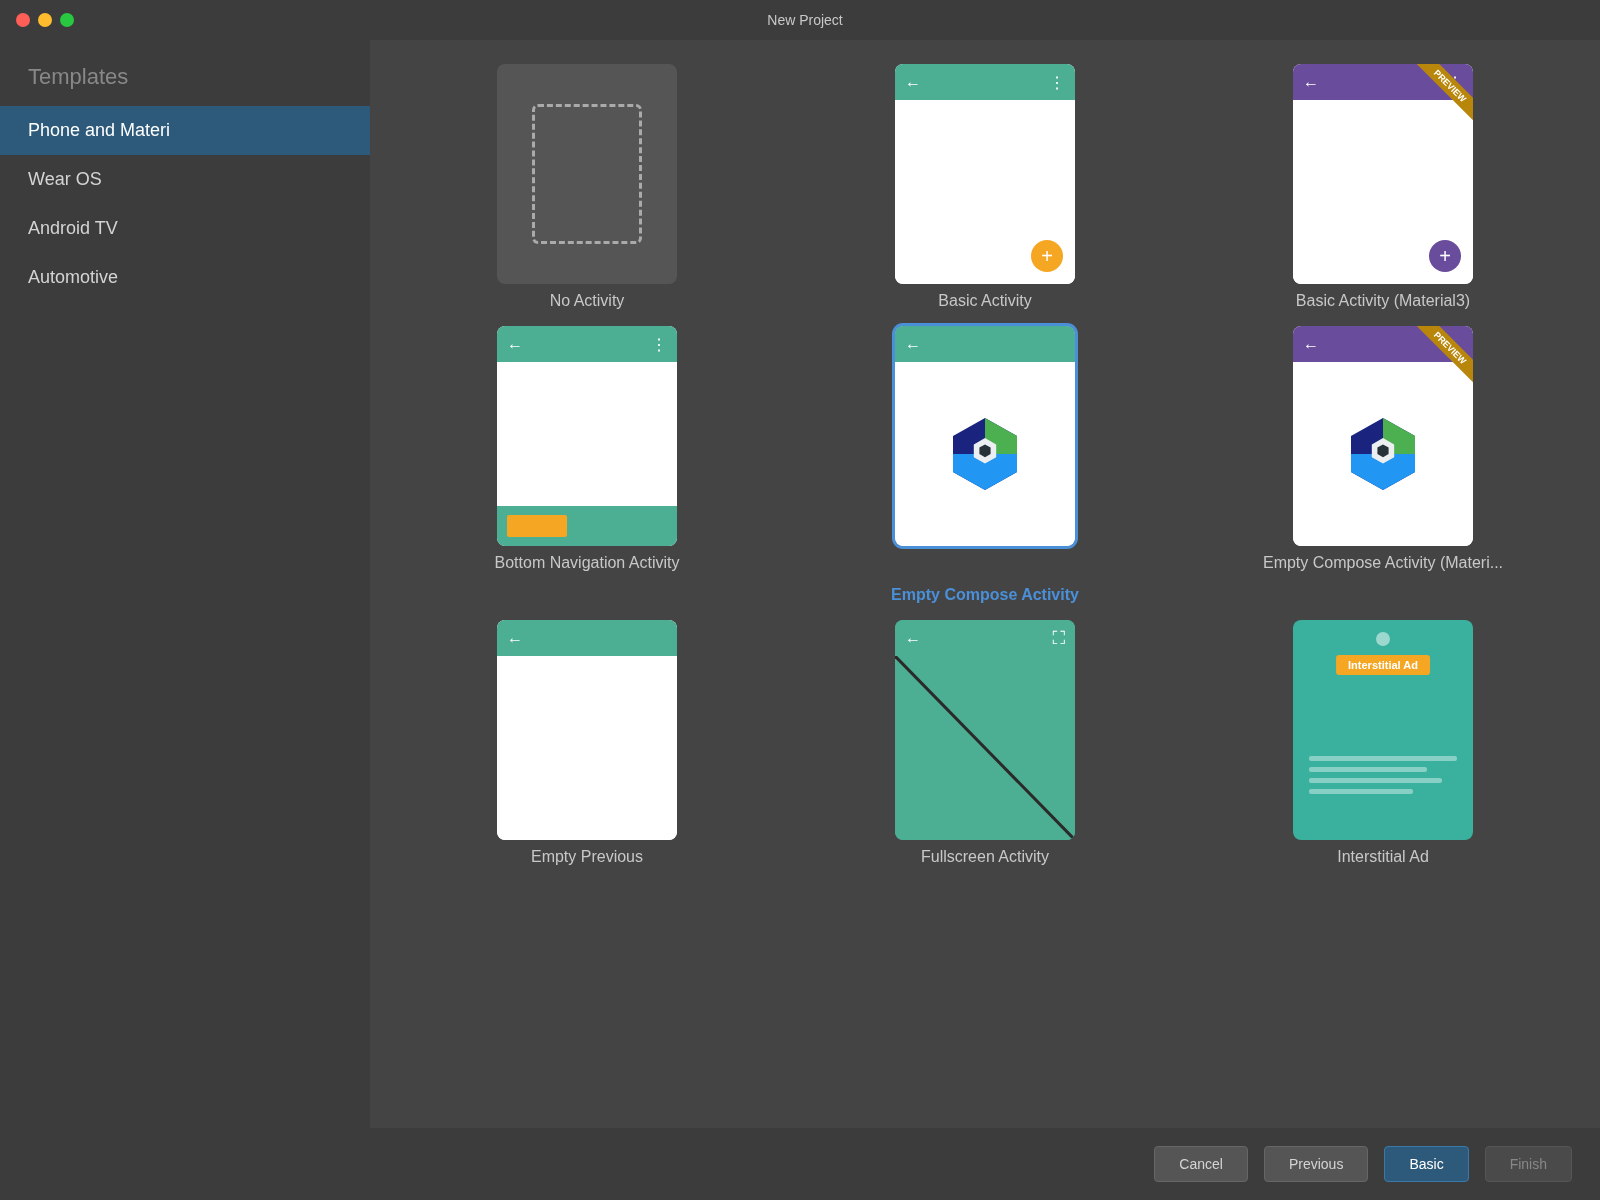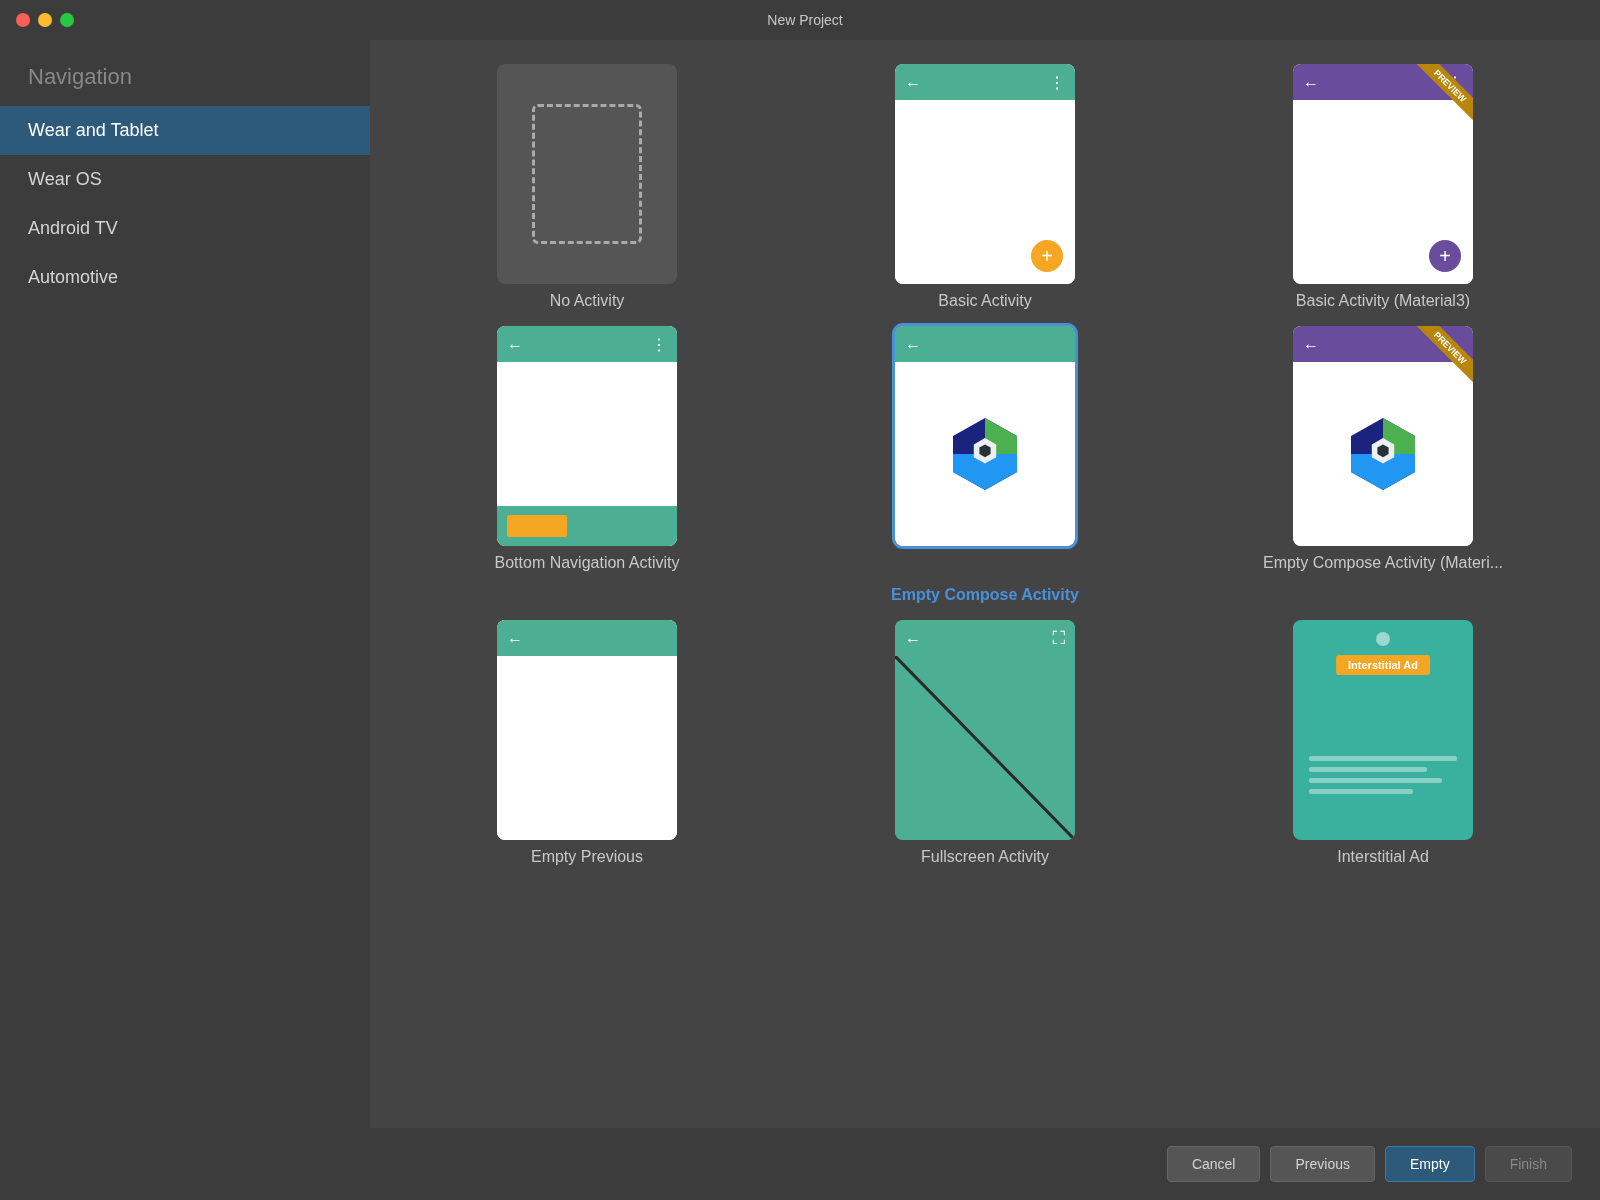--- a/index.html
+++ b/index.html
@@ -302,21 +302,21 @@
     }
 
     
     .bottom-bar {
       height: 72px;
       background: #3c3c3c;
       display: flex;
       align-items: center;
       justify-content: flex-end;
       padding: 0 28px;
-      gap: 10px;
+      gap: 16px;
       flex-shrink: 0;
     }
 
     .btn {
       height: 36px;
       padding: 0 24px;
       border-radius: 4px;
       font-size: 14px;
       cursor: pointer;
       border: none;
@@ -358,23 +358,23 @@
     <div class="traffic-light tl-red"></div>
     <div class="traffic-light tl-yellow"></div>
     <div class="traffic-light tl-green"></div>
   </div>
   <span class="titlebar-title">New Project</span>
 </div>
 
 <div class="dialog">
 
   <div class="sidebar">
-    <div class="sidebar-label">Navigation</div>
+    <div class="sidebar-label">Templates</div>
     <div class="sidebar-item active">
-      <span>Wear and Tablet</span>
+      <span>Phone and Materi</span>
     </div>
     <div class="sidebar-item">
       <span>Wear OS</span>
     </div>
     <div class="sidebar-item">
       <span>Android TV</span>
     </div>
     <div class="sidebar-item">
       <span>Automotive</span>
     </div>
@@ -537,18 +537,18 @@
           </div>
         </div>
         <span class="template-label">Interstitial Ad</span>
       </div>
 
     </div>
 
     <div class="bottom-bar">
       <button class="btn btn-cancel">Cancel</button>
       <button class="btn btn-default">Previous</button>
-      <button class="btn btn-primary">Empty</button>
+      <button class="btn btn-primary">Basic</button>
       <button class="btn btn-disabled">Finish</button>
     </div>
   </div>
 
 </div>
 
 </body></html>

